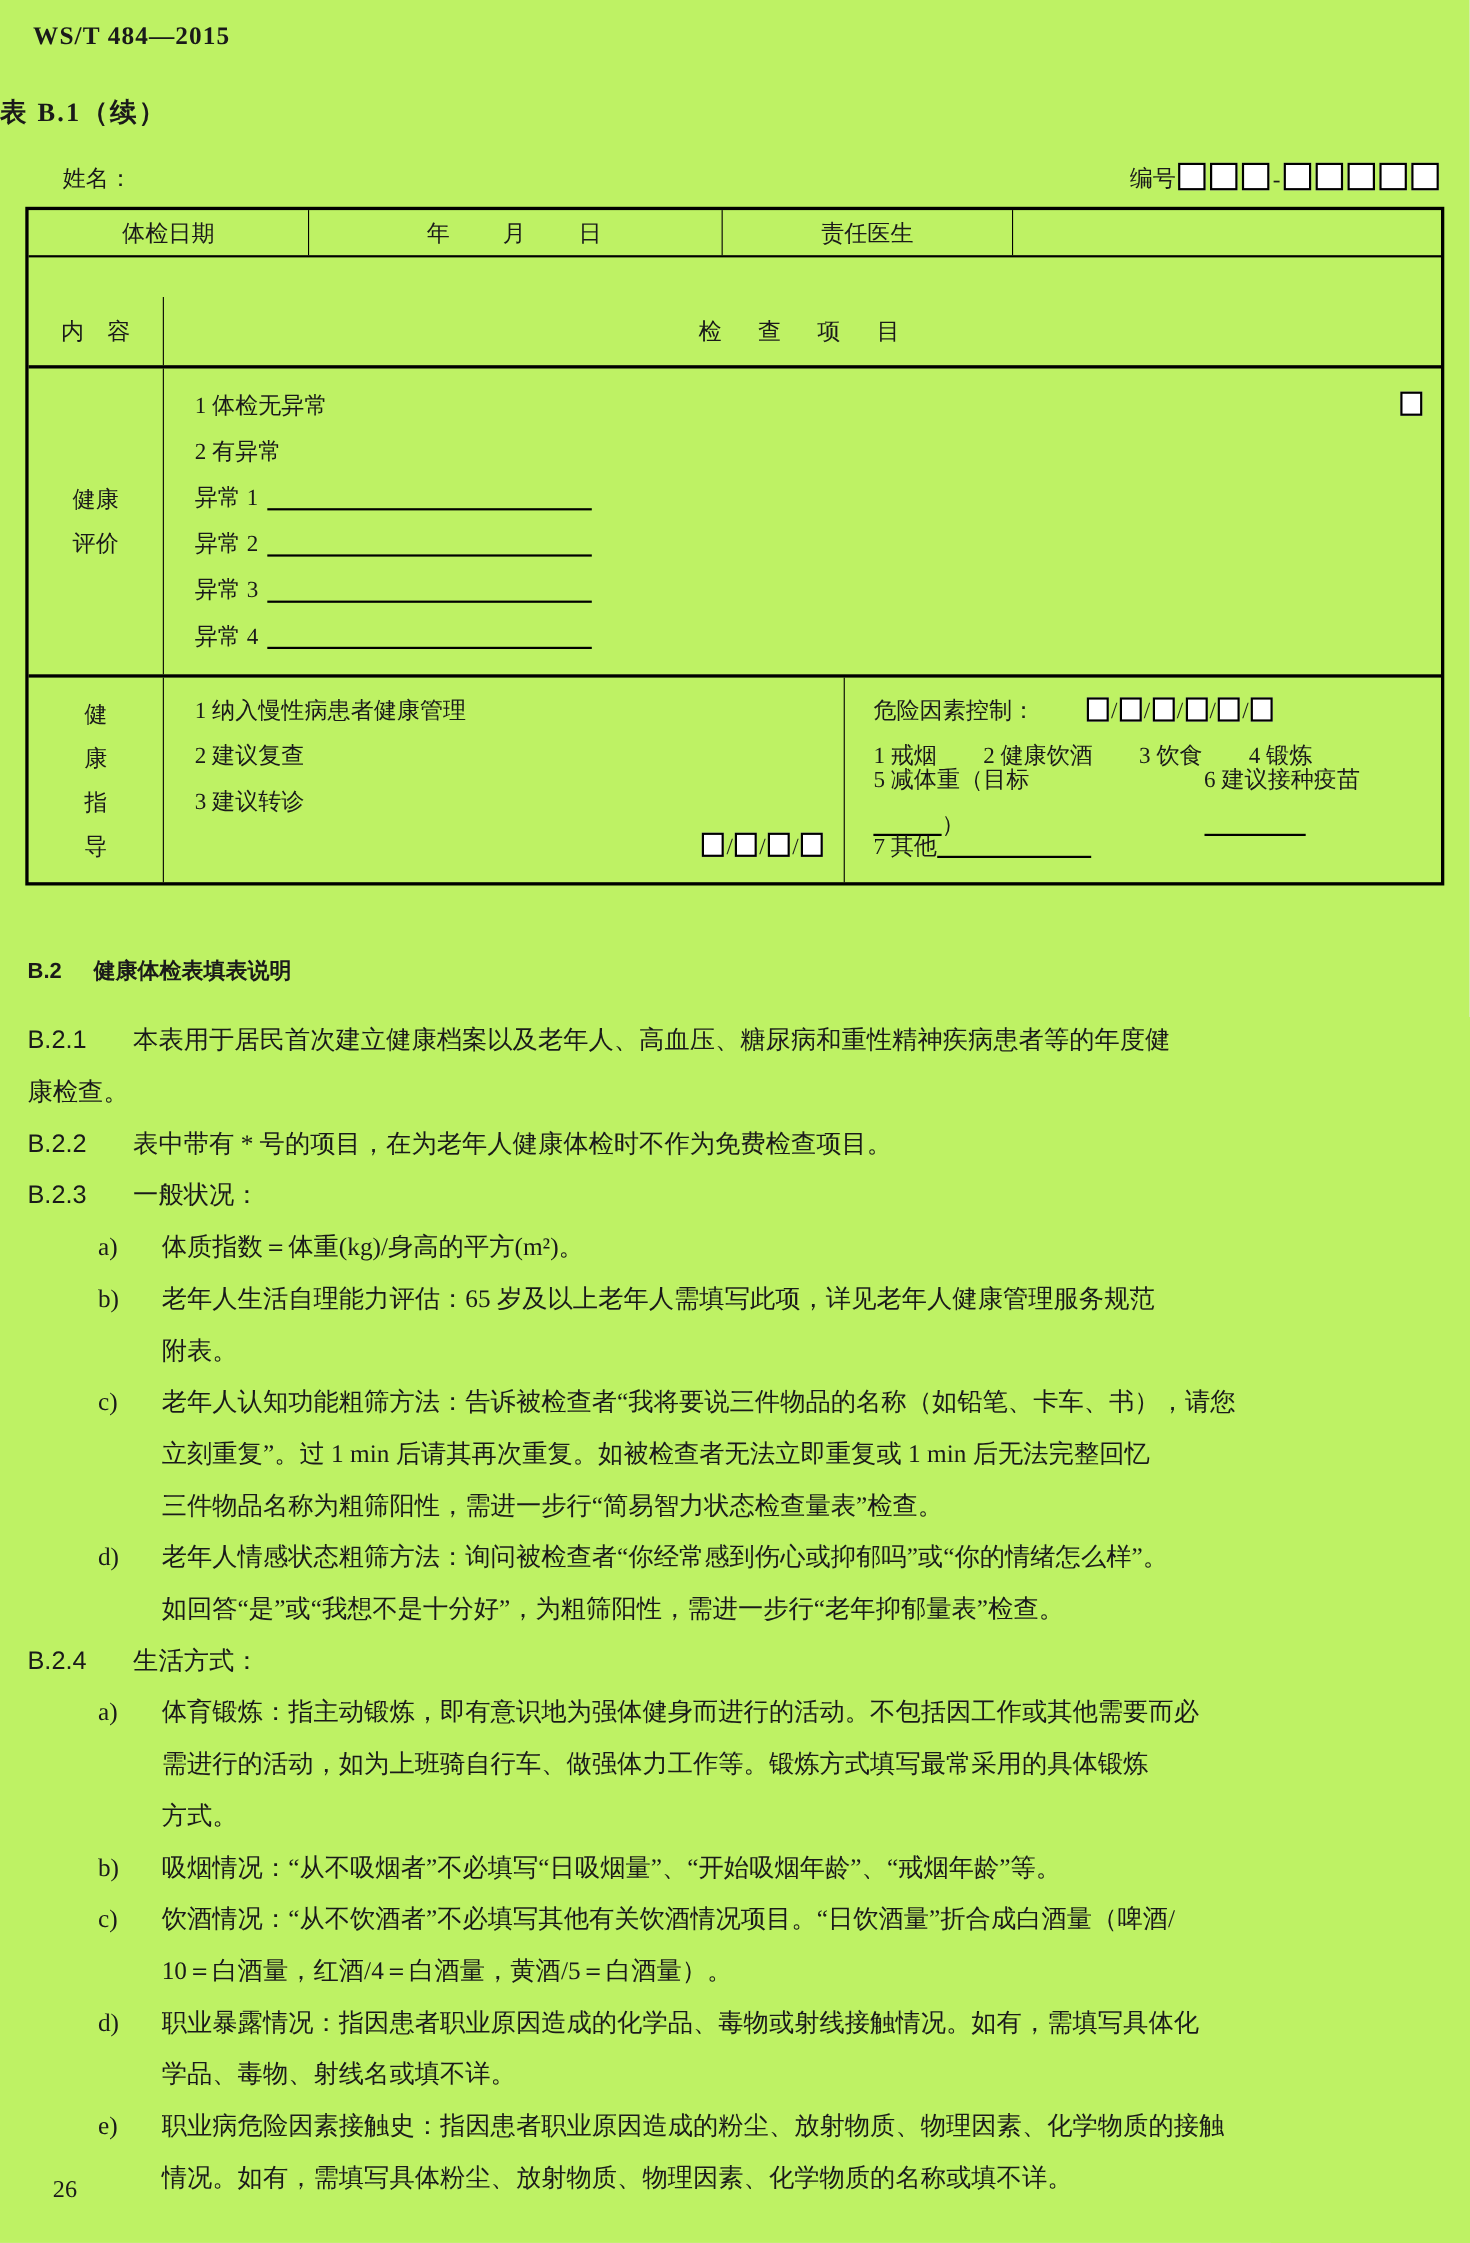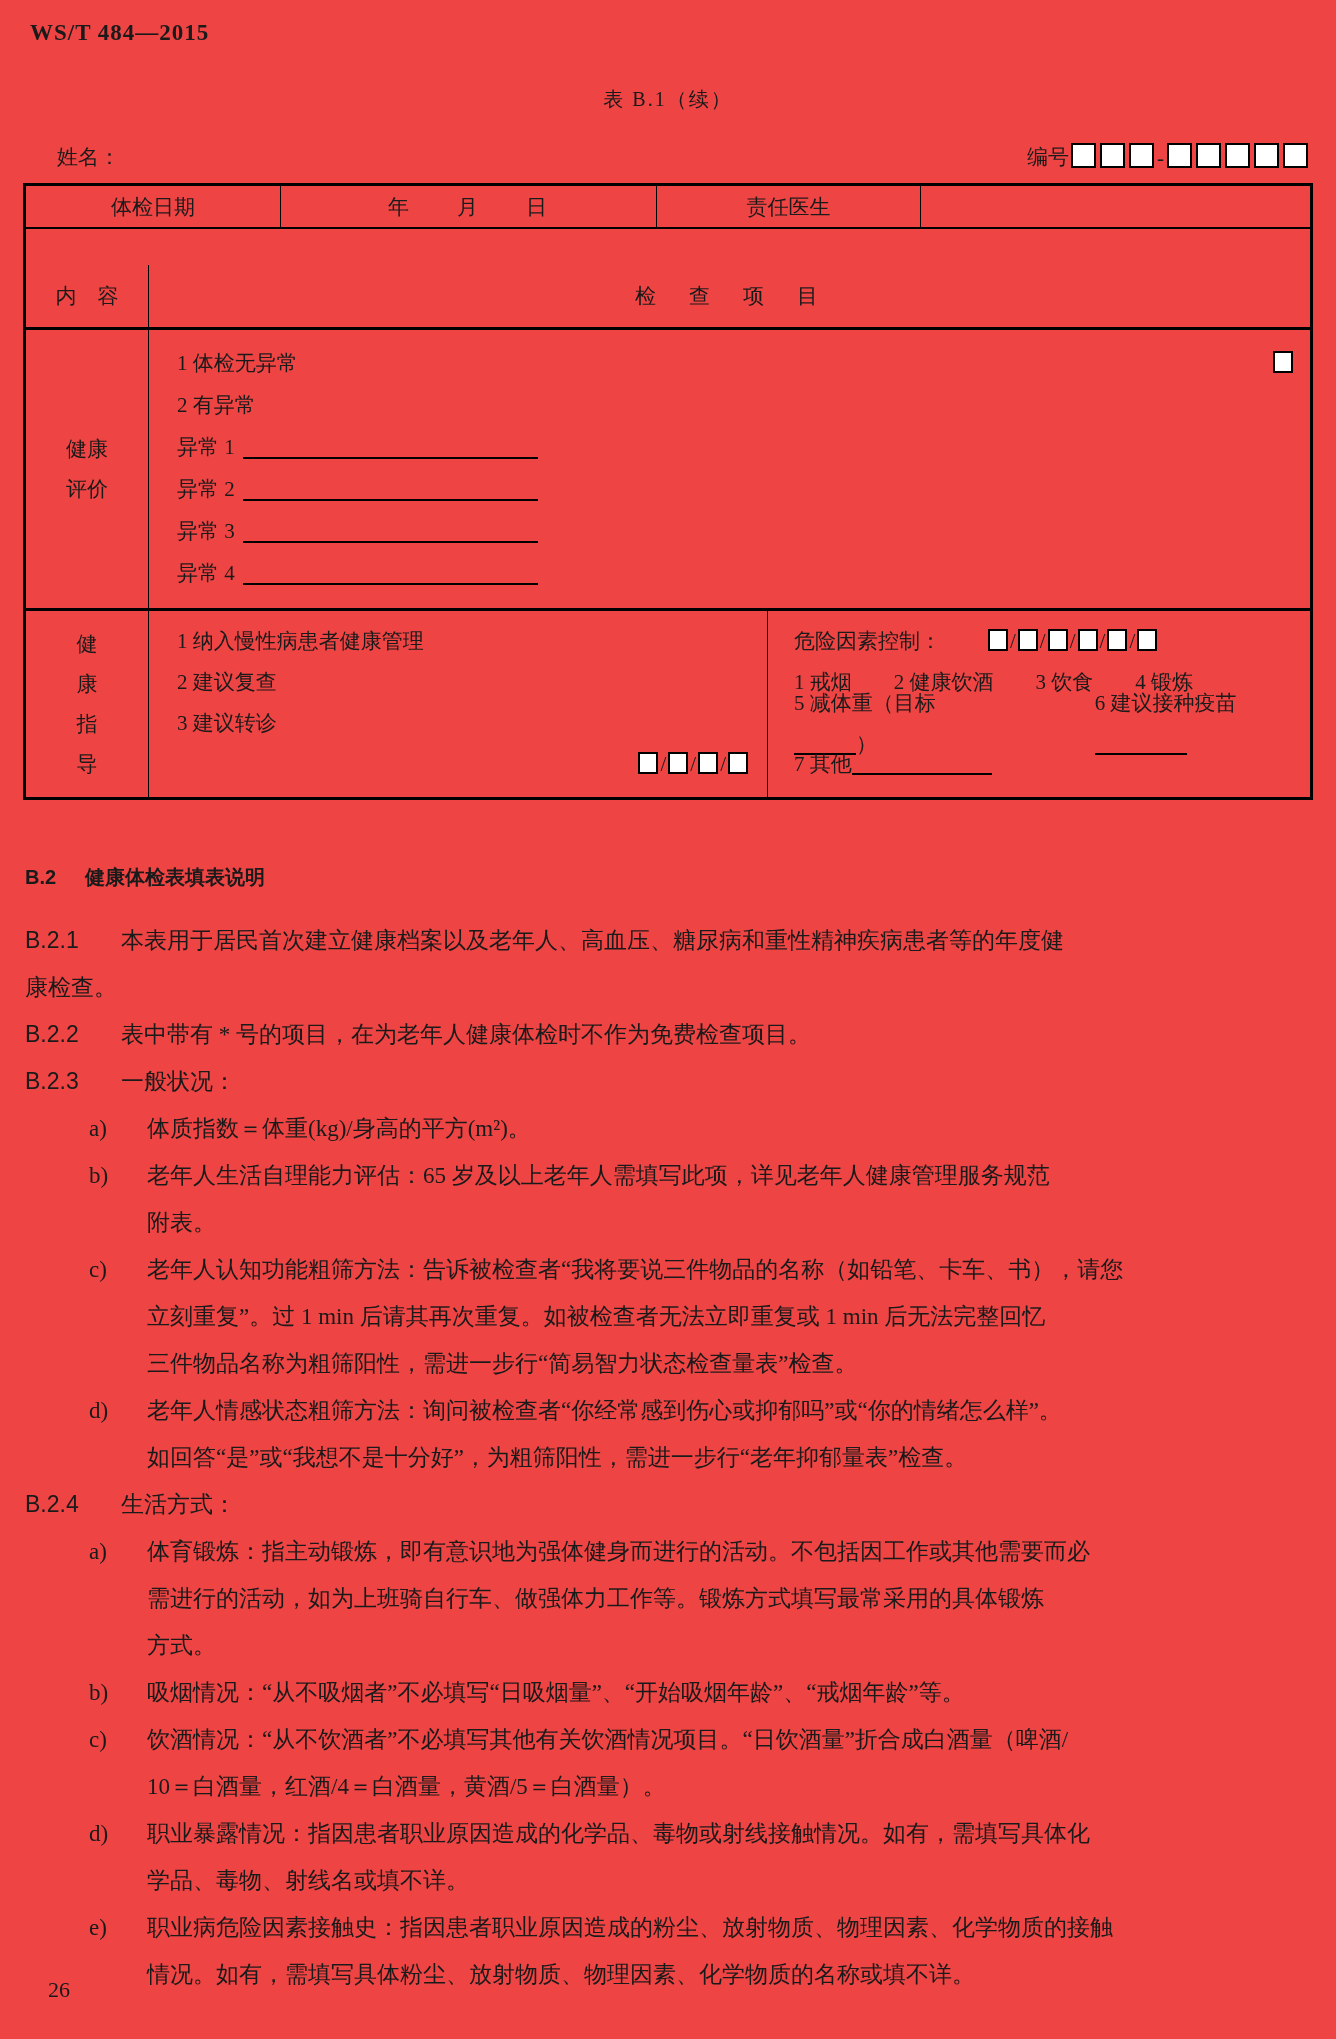--- a/index.html
+++ b/index.html
@@ -1,31 +1,31 @@
 <!DOCTYPE html>
 <html><head>
 <meta charset="utf-8">
 <style>
   html,body{margin:0;padding:0;background:#e8e8e8;}
   .page{
     position:relative;
     width:1336px;height:2039px;
     margin:0 auto;
-    background:#ef4444;
+    background:#bef264;
     color:#1a1a1a;
     font-family:"Liberation Serif","DejaVu Serif","DejaVu Sans",serif;
     overflow:hidden;
   }
   .doc-code{
     padding:20px 0 0 30px;
     font-size:23px;font-weight:bold;letter-spacing:1px;
   }
   .table-title{
-    margin-top:40px;text-align:center;
-    font-size:20px;font-weight:normal;letter-spacing:2px;
+    margin-top:40px;text-align:left;
+    font-size:24px;font-weight:bold;letter-spacing:2px;
   }
   .name-row{
     margin-top:30px;
     display:flex;justify-content:space-between;align-items:flex-end;
     padding:0 26px 0 57px;
     font-size:21px;
   }
   .serial{display:flex;align-items:center;}
   .serial .cb{width:21px;height:21px;margin:0 2px;}
   

